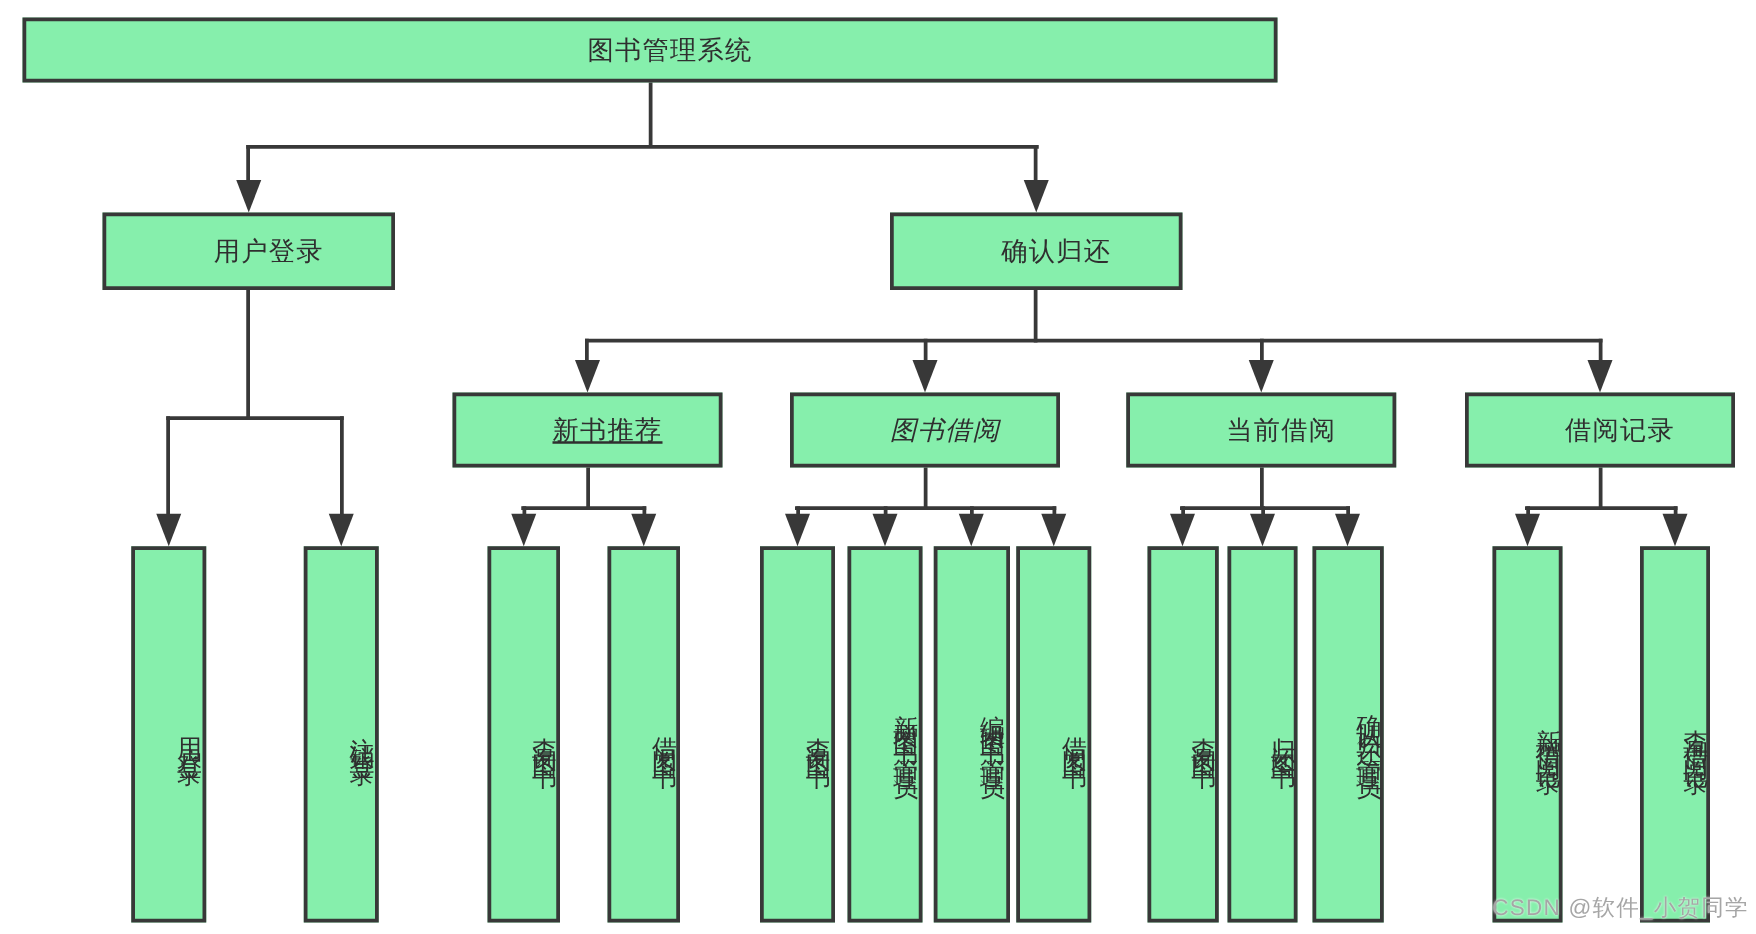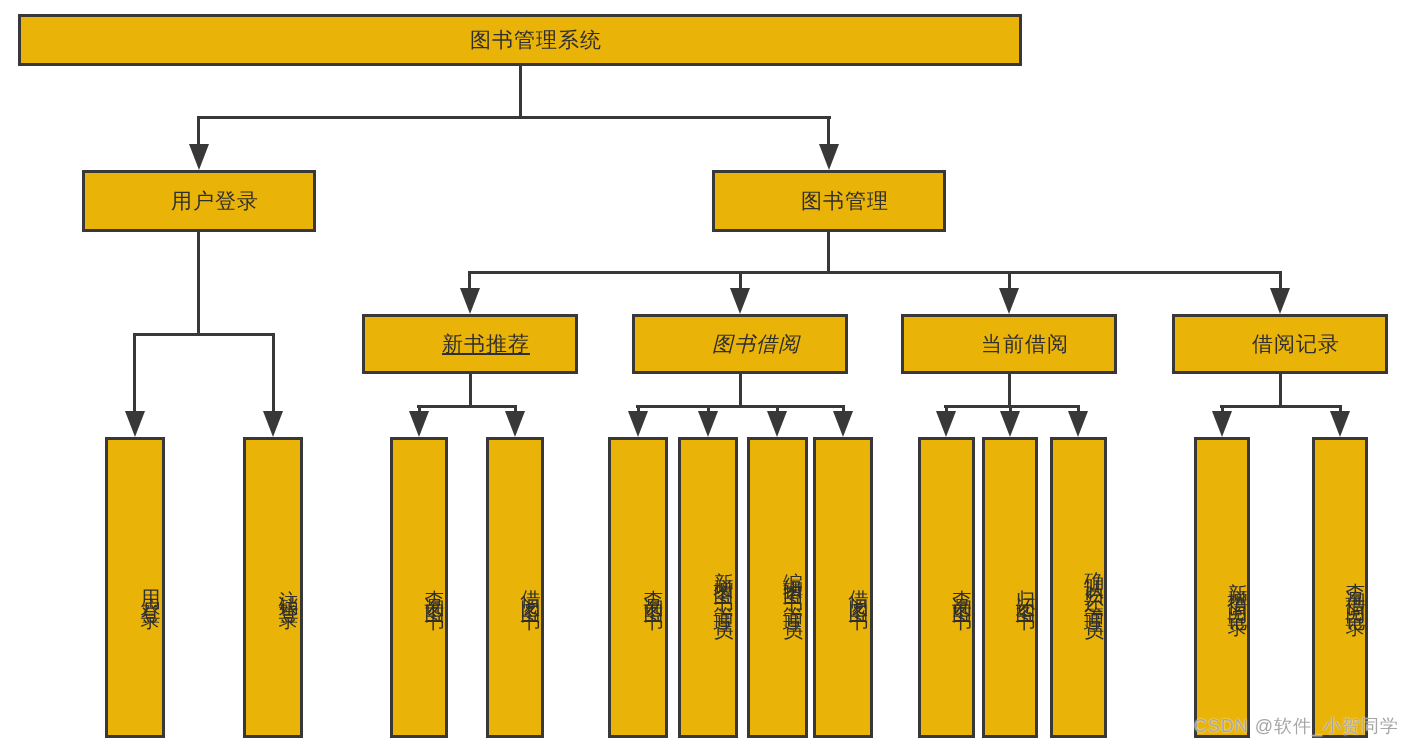--- a/index.html
+++ b/index.html
@@ -8,21 +8,21 @@
     --background:#ffffff;
     --watermark:#a6a6a6;
   }
   html,body{margin:0;padding:0;background:var(--background);}
   .canvas{
     position:relative;width:1405px;height:747px;background:var(--background);
     overflow:hidden;font-family:"Liberation Sans",sans-serif;
   }
   .node{
     position:absolute;box-sizing:border-box;border:3px solid var(--line);
-    background:#eab308;display:flex;align-items:center;justify-content:center;
+    background:#86efac;display:flex;align-items:center;justify-content:center;
     color:var(--text);text-align:left;padding-left:32px;
   }
   .h-node{font-size:21px;letter-spacing:1px;}
   .v-node{writing-mode:vertical-rl;font-size:20px;letter-spacing:7px;line-height:1;}
   .line{position:absolute;background:var(--line);}
   .arrow{
     position:absolute;width:0;height:0;
     border-left:10px solid transparent;border-right:10px solid transparent;
     border-top:26px solid var(--line);
   }
@@ -32,21 +32,21 @@
   }
 </style>
 </head>
 <body>
 
 <div class="canvas">
 
   <div class="node h-node" style="left:18px;top:14px;width:1004px;height:52px;">图书管理系统</div>
 
   <div class="node h-node" style="left:82px;top:170px;width:234px;height:62px;">用户登录</div>
-  <div class="node h-node" style="left:712px;top:170px;width:234px;height:62px;">图书管理</div>
+  <div class="node h-node" style="left:712px;top:170px;width:234px;height:62px;">确认归还</div>
 
   <div class="node h-node" style="left:362px;top:314px;width:216px;height:60px;text-decoration:underline;">新书推荐</div>
   <div class="node h-node" style="left:632px;top:314px;width:216px;height:60px;font-style:italic;">图书借阅</div>
   <div class="node h-node" style="left:901px;top:314px;width:216px;height:60px;">当前借阅</div>
   <div class="node h-node" style="left:1172px;top:314px;width:216px;height:60px;">借阅记录</div>
 
   <div class="node v-node" style="left:105px;top:437px;width:60px;height:301px;">用户登录</div>
   <div class="node v-node" style="left:243px;top:437px;width:60px;height:301px;">注销登录</div>
 
   <div class="node v-node" style="left:390px;top:437px;width:58px;height:301px;">查询图书</div>

